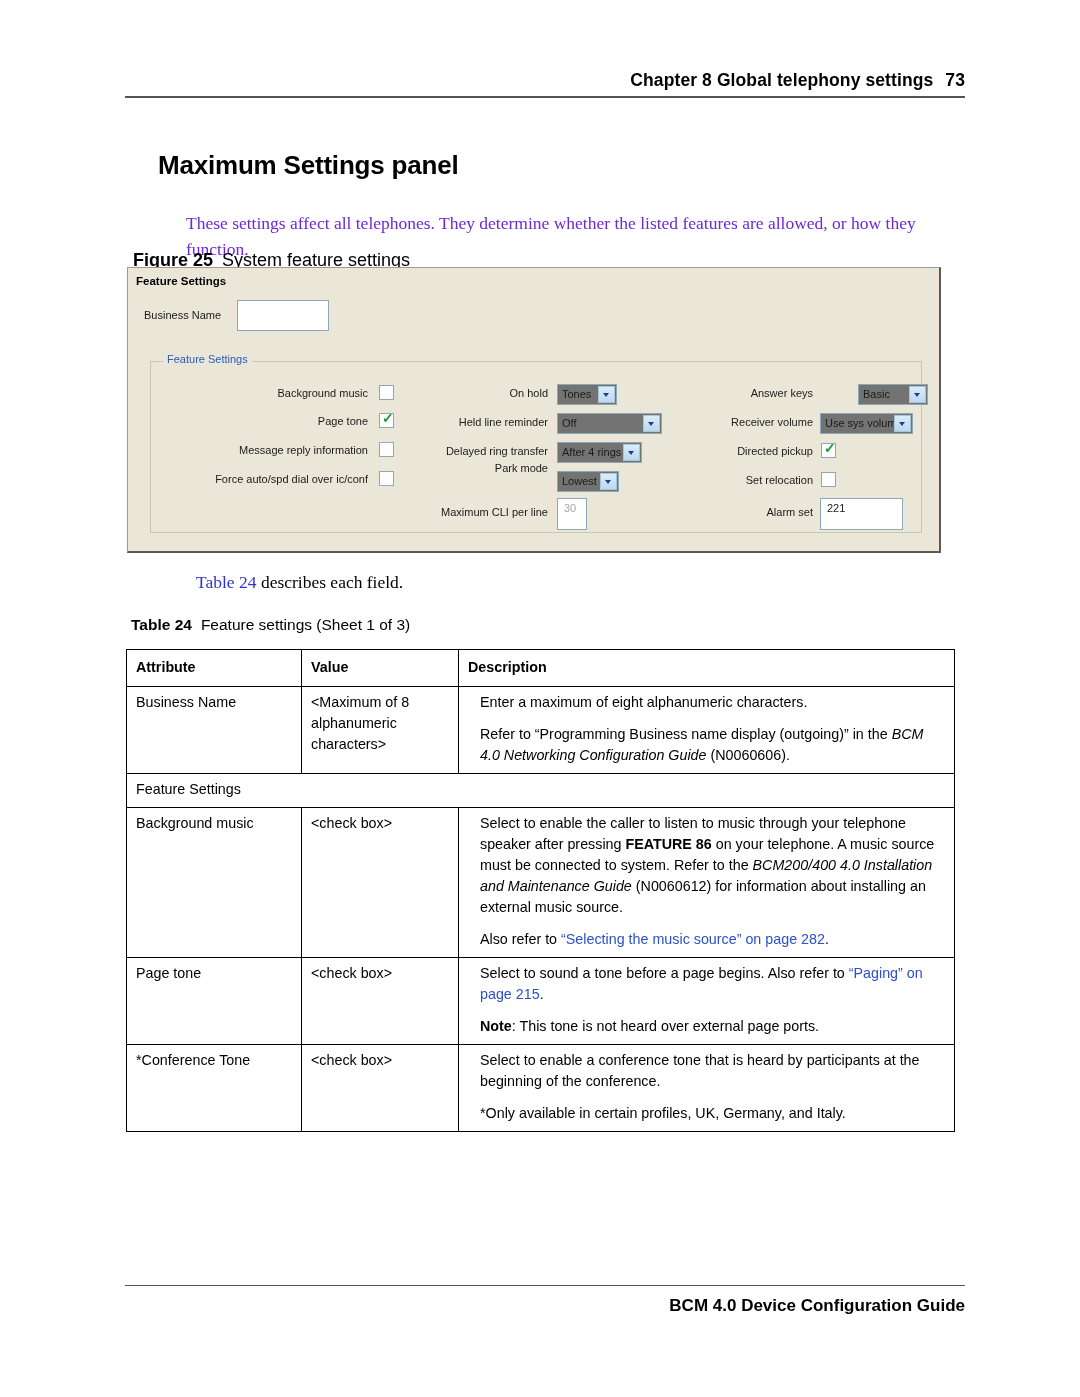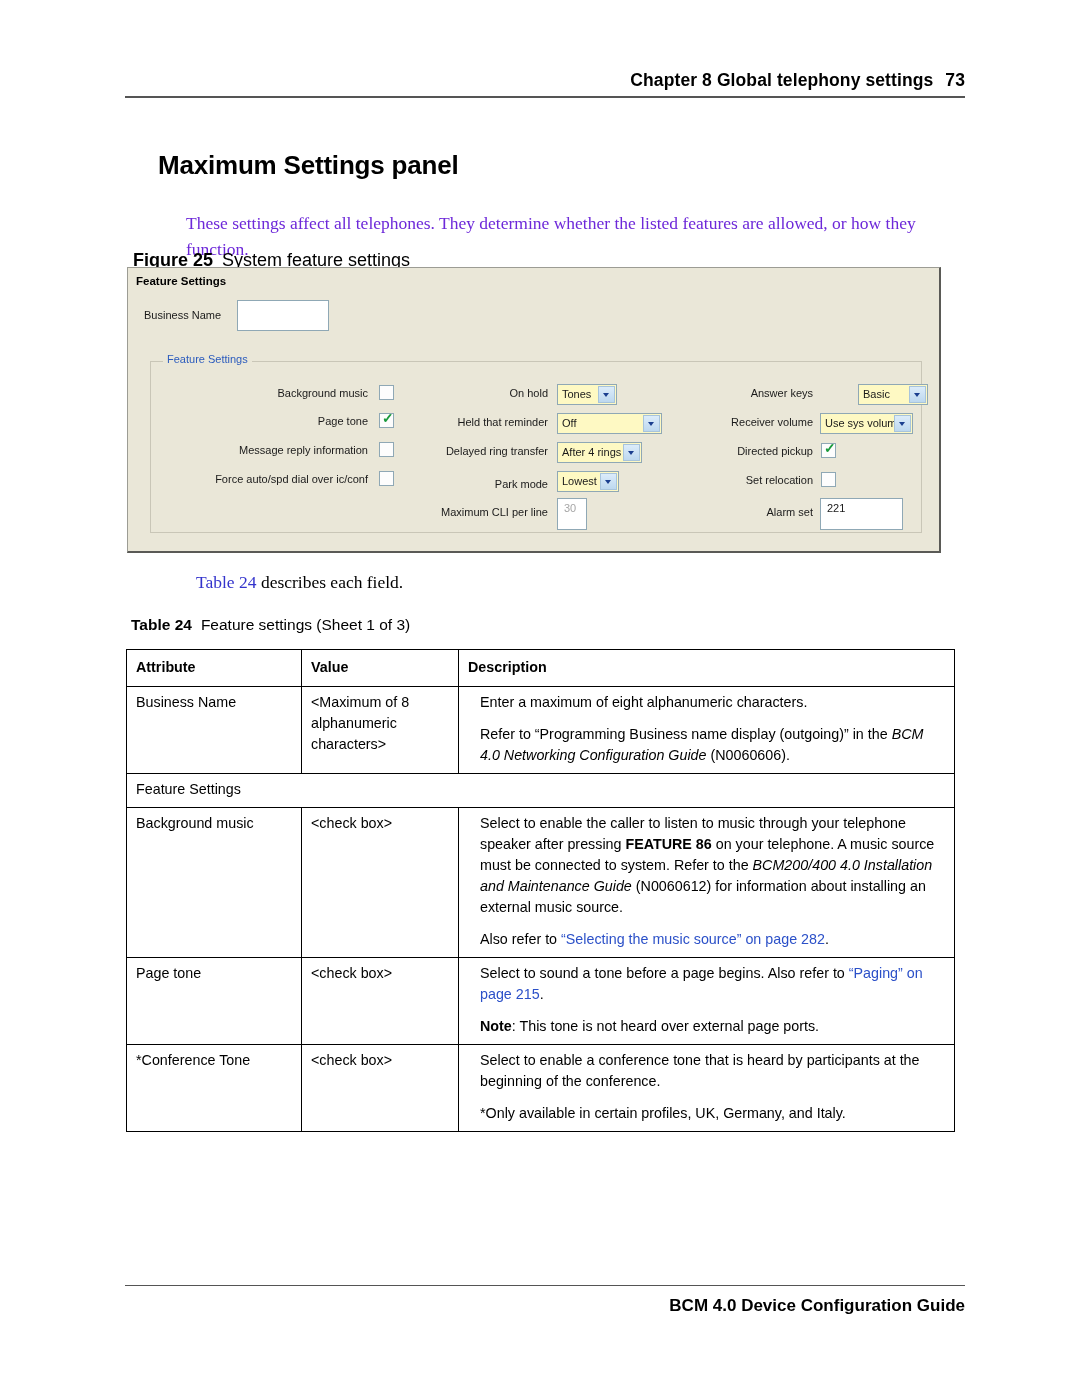--- a/index.html
+++ b/index.html
@@ -155,21 +155,21 @@
     font-size: 14px;
     line-height: 15px;
     color: #1a9a3c;
     font-weight: bold;
   }
 
   
   .combo {
     position: absolute;
     height: 21px;
-    background: #fef9c3;
+    background: #737373;
     border: 1px solid #8fa8b5;
     box-sizing: border-box;
   }
   .combo .combo-text {
     position: absolute;
     left: 4px;
     top: 0;
     line-height: 19px;
     font-size: 11px;
     white-space: nowrap;
@@ -320,33 +320,33 @@
 
   <div class="fld-label" style="left:30px; top:200px; width:210px;">Force auto/spd dial over ic/conf</div>
   <div class="cbox" style="left:251px; top:203px;"></div>
 
   <div class="fld-label" style="left:300px; top:114px; width:120px;">On hold</div>
   <div class="combo" style="left:429px; top:116px; width:60px;">
     <span class="combo-text">Tones</span>
     <span class="combo-btn"></span>
   </div>
 
-  <div class="fld-label" style="left:290px; top:143px; width:130px;">Held that reminder</div>
+  <div class="fld-label" style="left:290px; top:143px; width:130px;">Held line reminder</div>
   <div class="combo" style="left:429px; top:145px; width:105px;">
     <span class="combo-text">Off</span>
     <span class="combo-btn"></span>
   </div>
 
   <div class="fld-label" style="left:280px; top:172px; width:140px;">Delayed ring transfer</div>
   <div class="combo" style="left:429px; top:174px; width:85px;">
     <span class="combo-text">After 4 rings</span>
     <span class="combo-btn"></span>
   </div>
 
-  <div class="fld-label" style="left:300px; top:205px; width:120px;">Park mode</div>
+  <div class="fld-label" style="left:300px; top:189px; width:120px;">Park mode</div>
   <div class="combo" style="left:429px; top:203px; width:62px;">
     <span class="combo-text">Lowest</span>
     <span class="combo-btn"></span>
   </div>
 
   <div class="fld-label" style="left:280px; top:233px; width:140px;">Maximum CLI per line</div>
   <div class="tbox disabled" style="left:429px; top:230px; width:30px; height:32px;">
     <span class="tbox-text">30</span>
   </div>
 

